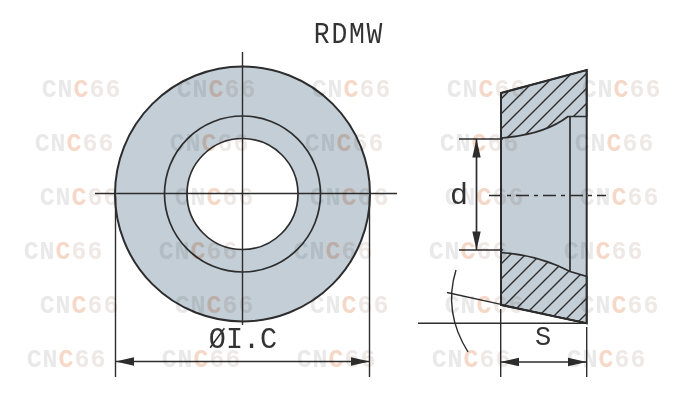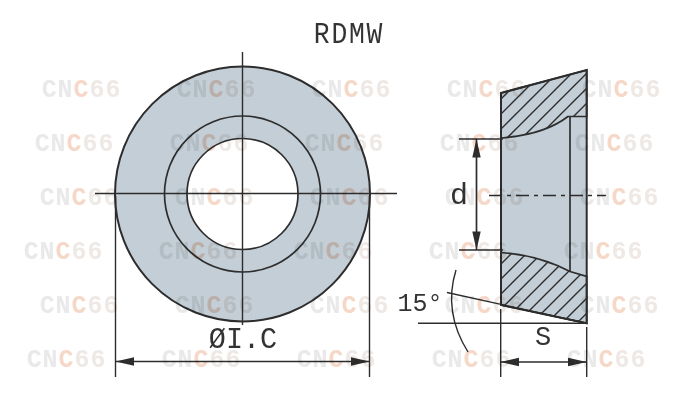--- a/index.html
+++ b/index.html
@@ -93,21 +93,20 @@
       <line x1="586.7" y1="327" x2="586.7" y2="377" class="ln w14"></line>
       <line x1="500.7" y1="362" x2="586.7" y2="362" class="ln w17"></line>
       <polygon class="arrow" points="500.7,362 519,357.8 519,366.2"></polygon>
       <polygon class="arrow" points="586.7,362 568,357.8 568,366.2"></polygon>
     </g>
   </svg>
 
   <div class="lbl" id="title-label">RDMW</div>
   <div class="lbl" id="ic-label">ØI.C</div>
   <div class="lbl" id="d-label">d</div>
-  <div class="lbl" id="angle-label">15°</div>
   <div class="lbl" id="s-label">S</div>
 
   <div id="watermark-layer">
       <span class="wm" style="left: 40px; top: 75px;"><span class="g1">CN</span><span class="g2">C</span><span class="g3">66</span></span>
       <span class="wm" style="left: 175px; top: 75px;"><span class="g1">CN</span><span class="g2">C</span><span class="g3">66</span></span>
       <span class="wm" style="left: 310px; top: 75px;"><span class="g1">CN</span><span class="g2">C</span><span class="g3">66</span></span>
       <span class="wm" style="left: 445px; top: 75px;"><span class="g1">CN</span><span class="g2">C</span><span class="g3">66</span></span>
       <span class="wm" style="left: 580px; top: 75px;"><span class="g1">CN</span><span class="g2">C</span><span class="g3">66</span></span>
       <span class="wm" style="left: 33px; top: 129px;"><span class="g1">CN</span><span class="g2">C</span><span class="g3">66</span></span>
       <span class="wm" style="left: 168px; top: 129px;"><span class="g1">CN</span><span class="g2">C</span><span class="g3">66</span></span>

